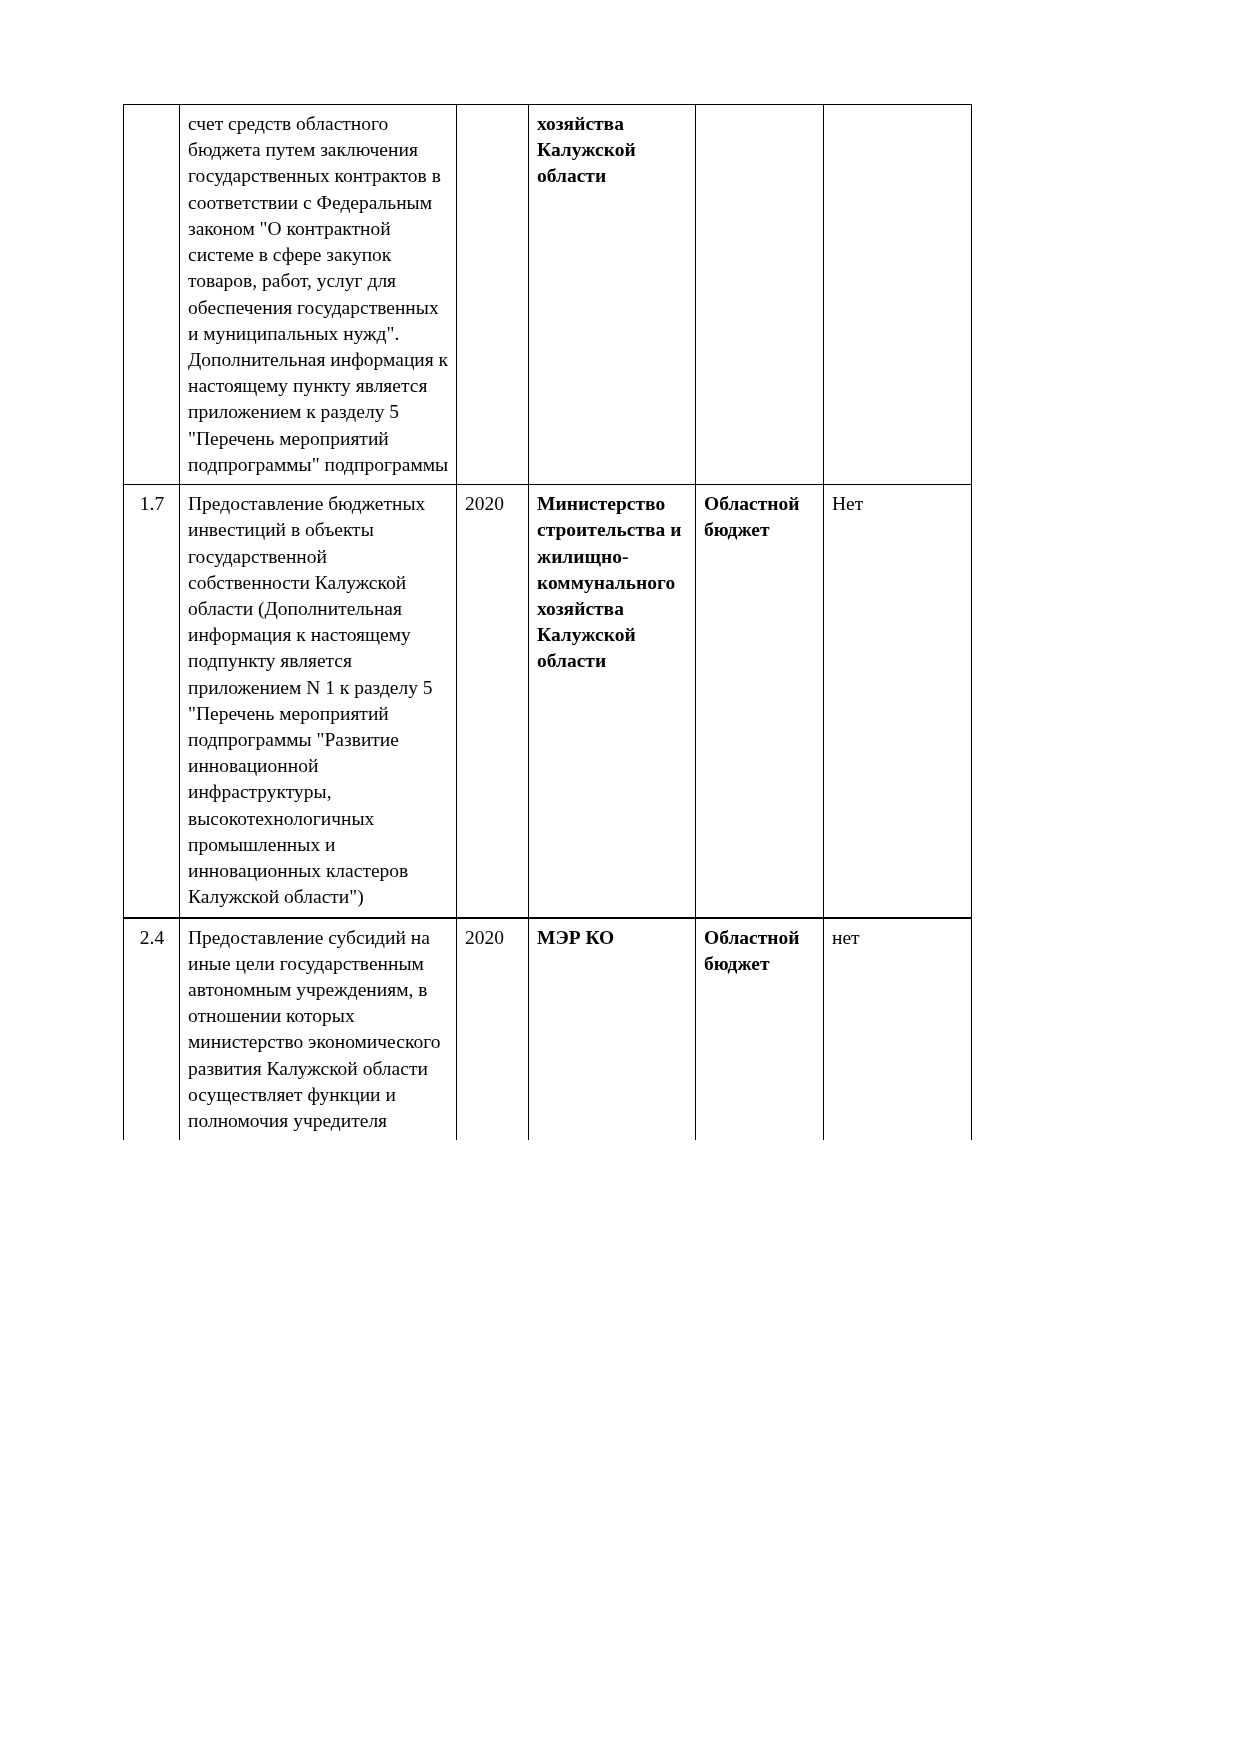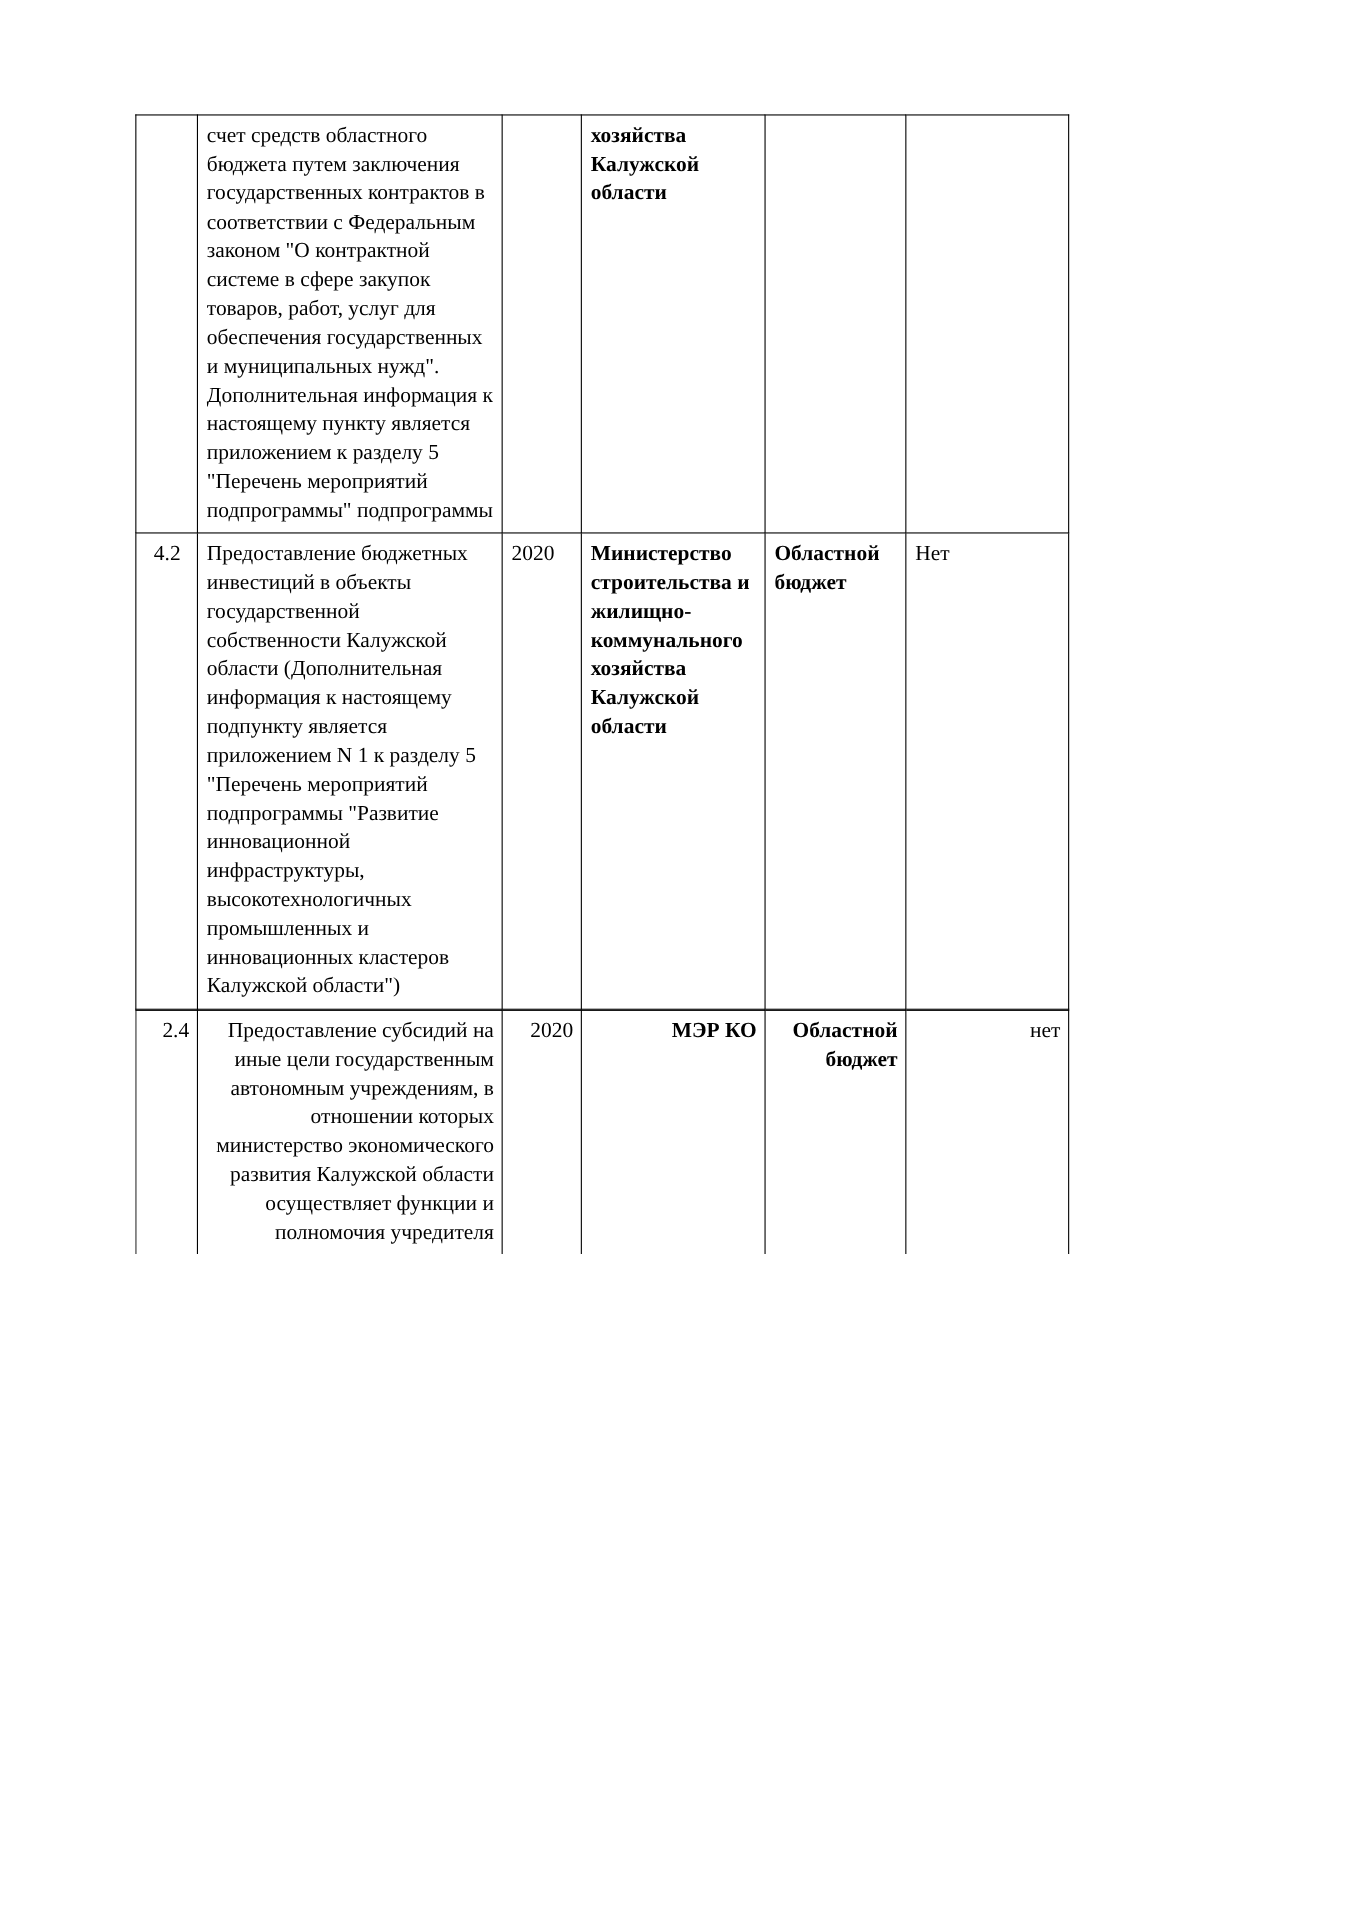--- a/index.html
+++ b/index.html
@@ -72,21 +72,20 @@
     height: 282px;
     overflow: hidden;
   }
   .clip table {
     position: absolute;
     top: 0;
     left: 0;
   }
   .clip table.doc-table td {
     border-bottom: none;
-    text-align: right;
   }
 </style>
 </head>
 <body>
 
 <div class="page">
 
   <table class="doc-table">
     <colgroup>
       <col class="c-num">
@@ -100,21 +99,21 @@
       <tr class="row-continued">
         <td class="num"></td>
         <td class="desc">счет средств областного бюджета путем заключения государственных контрактов в соответствии с Федеральным законом "О контрактной системе в сфере закупок товаров, работ, услуг для обеспечения государственных и муниципальных нужд". Дополнительная информация к настоящему пункту является приложением к разделу 5 "Перечень мероприятий подпрограммы" подпрограммы</td>
         <td class="year"></td>
         <td class="exec">хозяйства Калужской области</td>
         <td class="src"></td>
         <td class="flag"></td>
       </tr>
 
       <tr>
-        <td class="num">4.2</td>
+        <td class="num">1.7</td>
         <td class="desc">Предоставление бюджетных инвестиций в объекты государственной собственности Калужской области (Дополнительная информация к настоящему подпункту является приложением N 1 к разделу 5 "Перечень мероприятий подпрограммы "Развитие инновационной инфраструктуры, высокотехнологичных промышленных и инновационных кластеров Калужской области")</td>
         <td class="year">2020</td>
         <td class="exec">Министерство строительства и жилищно-коммунального хозяйства Калужской области</td>
         <td class="src">Областной бюджет</td>
         <td class="flag">Нет</td>
       </tr>
 
     </tbody>
   </table>
 

